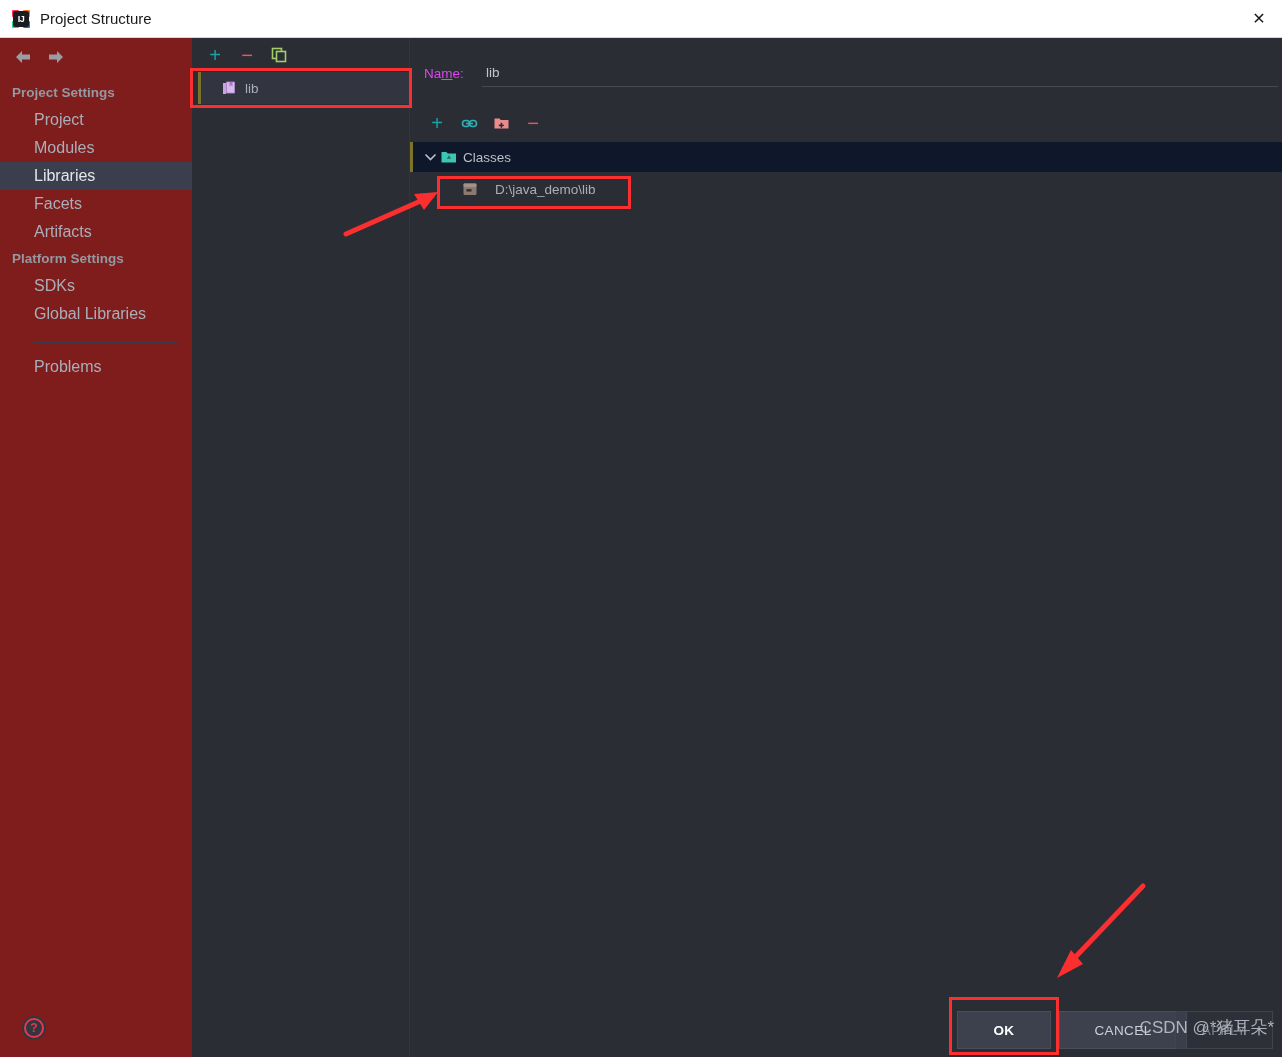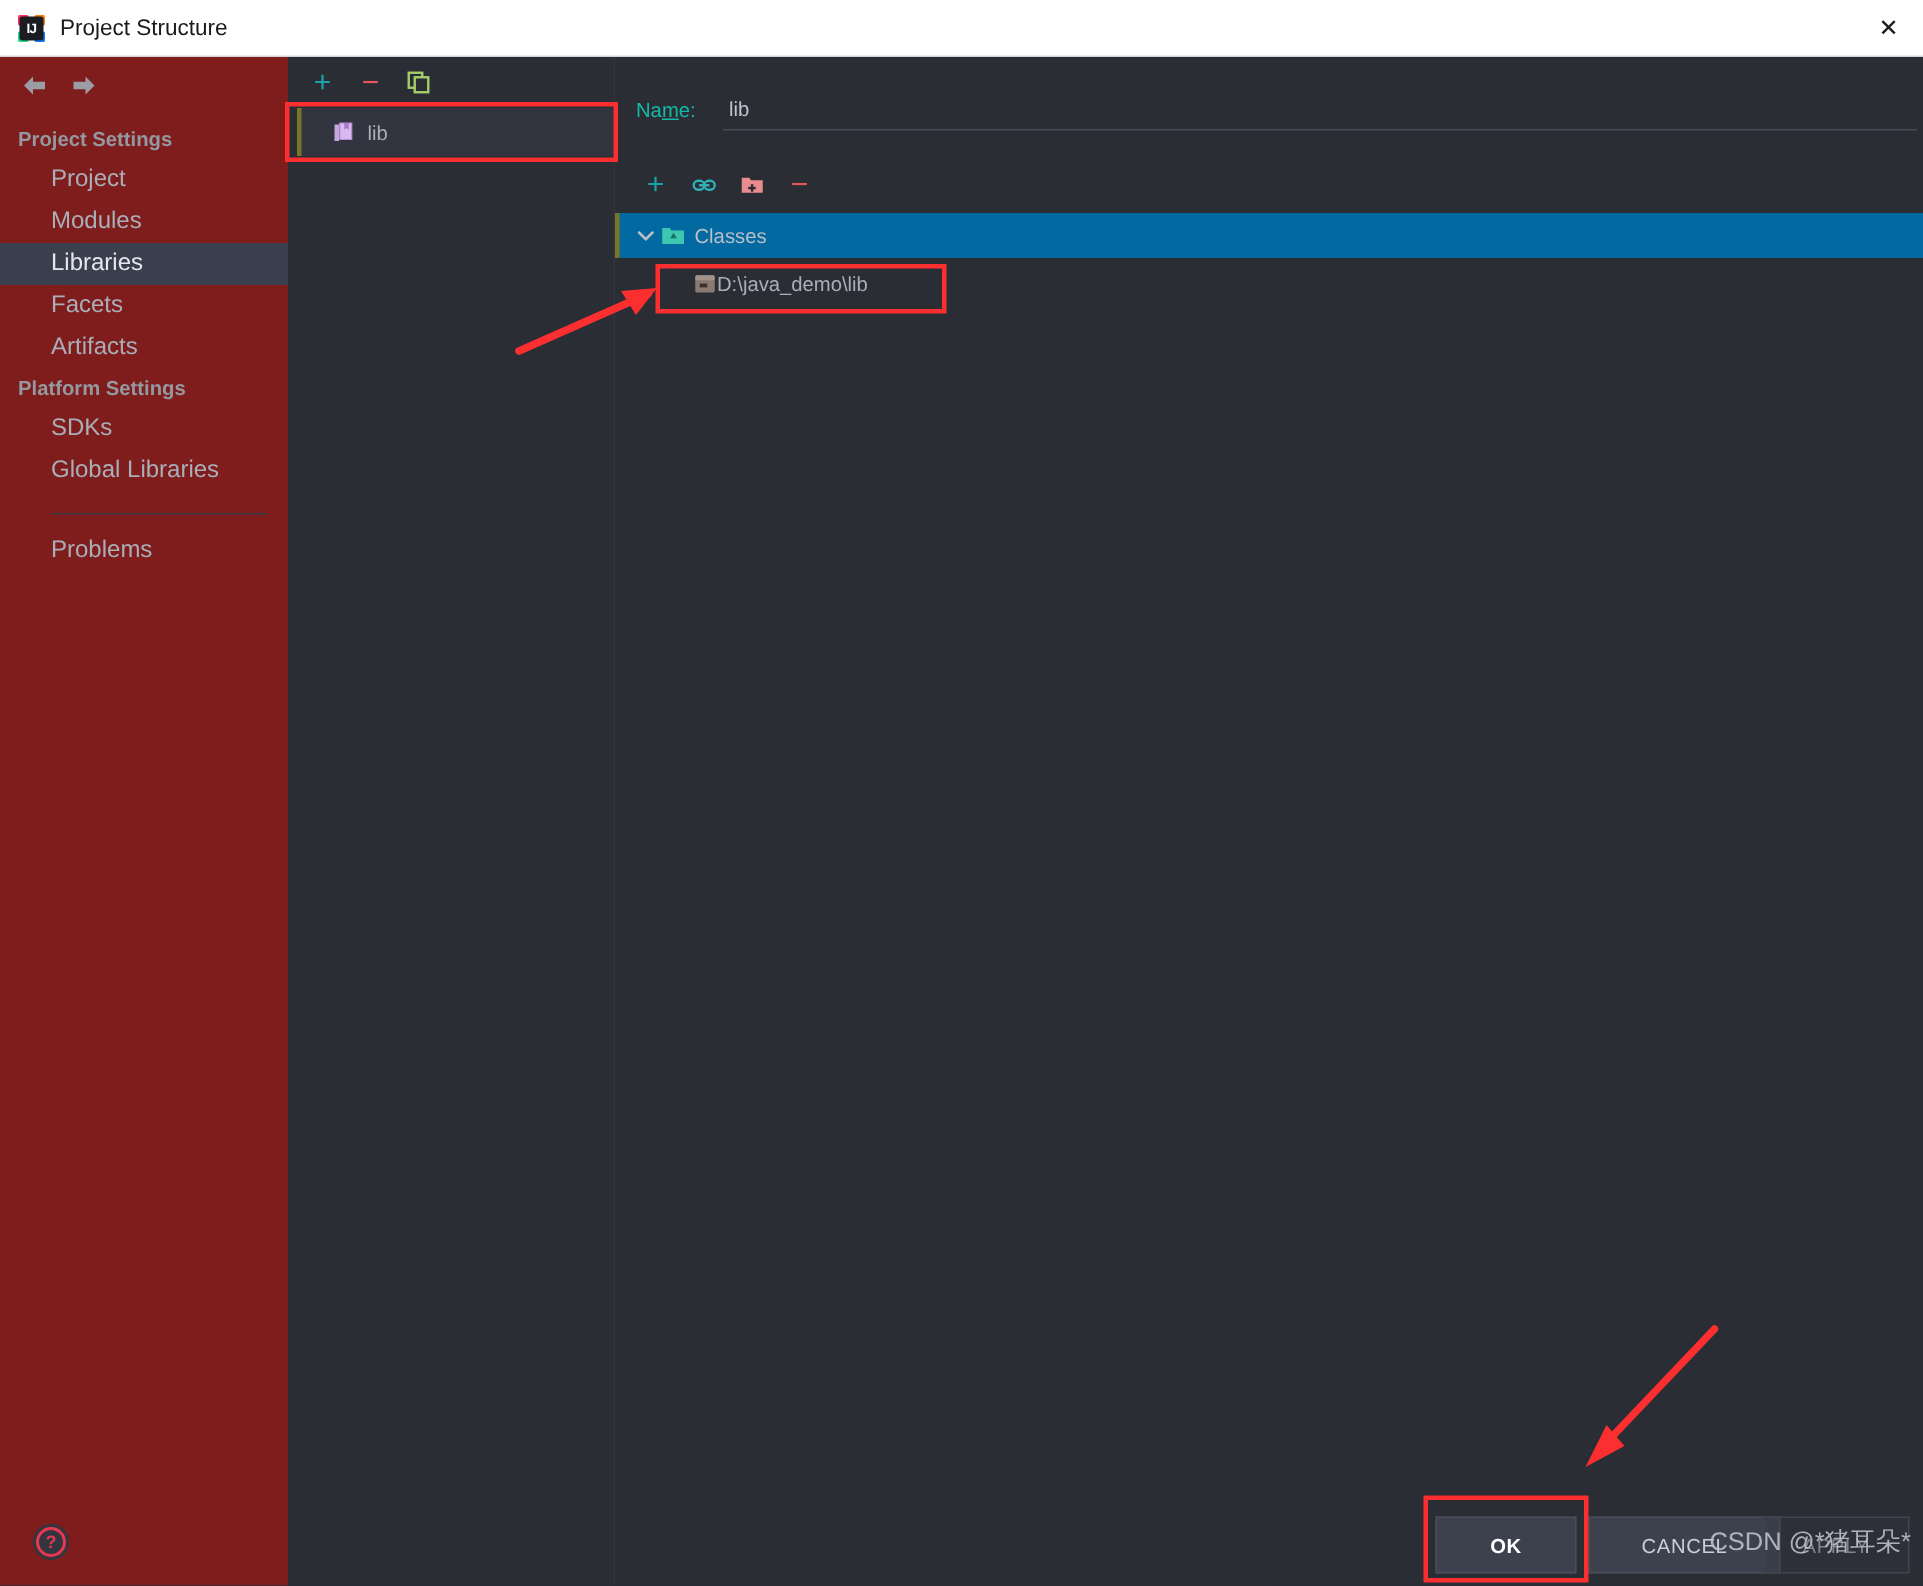--- a/index.html
+++ b/index.html
@@ -133,21 +133,21 @@
     position: absolute; left: 410px; top: 38px;
     width: 872px; height: 1019px;
     background: #2b2d35;
   }
   .name-row {
     position: absolute; left: 0; top: 18px;
     width: 872px; height: 34px;
     display: flex; align-items: center;
   }
   .name-label {
-    color: #14b8a6; font-size: 13.5px;
+    color: #d946ef; font-size: 13.5px;
     margin-left: 14px; width: 58px;
   }
   .name-label u { text-decoration: underline; }
   .name-input {
     flex: 1; height: 28px;
     background: transparent;
     border: none; border-bottom: 1px solid #464a55;
     color: #bfc4cd; font-size: 13.5px;
     font-family: "Liberation Sans", sans-serif;
     padding: 0 4px 0 4px;
@@ -161,21 +161,21 @@
     display: flex; align-items: center; padding-left: 10px;
   }
 
   .tree {
     position: absolute; left: 0; top: 104px;
     width: 872px;
   }
   .tree-row-classes {
     width: 872px; height: 30px;
     display: flex; align-items: center;
-    background: #0369a1;
+    background: #0f172a;
     border-left: 3px solid #7a7328;
     cursor: pointer;
   }
   .chevron {
     width: 22px; height: 30px; margin-left: 6px;
     display: flex; align-items: center; justify-content: center;
     color: #b9bec7; font-size: 11px;
   }
   .tree-label { color: #b9bec7; font-size: 13.5px; margin-left: 6px; }
   .tree-row-path {
@@ -361,21 +361,21 @@
         <span class="tree-label">Classes</span>
       </div>
       <div class="tree-row-path">
         <span style="display:flex;">
           <svg width="16" height="16" viewBox="0 0 16 16">
             <rect x="1.5" y="2.5" width="13" height="11.5" rx="1.2" fill="#8a7a72"></rect>
             <rect x="1.5" y="2.5" width="13" height="3.4" rx="1.2" fill="#a2928a"></rect>
             <rect x="4.5" y="8" width="5" height="2.6" fill="#3a332f"></rect>
           </svg>
         </span>
-        <span class="tree-label" style="margin-left:0;">D:\java_demo\lib</span>
+        <span class="tree-label" style="margin-left:17px;">D:\java_demo\lib</span>
       </div>
     </div>
   </div>
 
   <div class="btnbar">
     <div class="help-btn">
       <span class="ring">?</span>
     </div>
     <div class="dlg-btn" id="btn-ok">OK</div>
     <div class="dlg-btn" id="btn-cancel">CANCEL</div>

